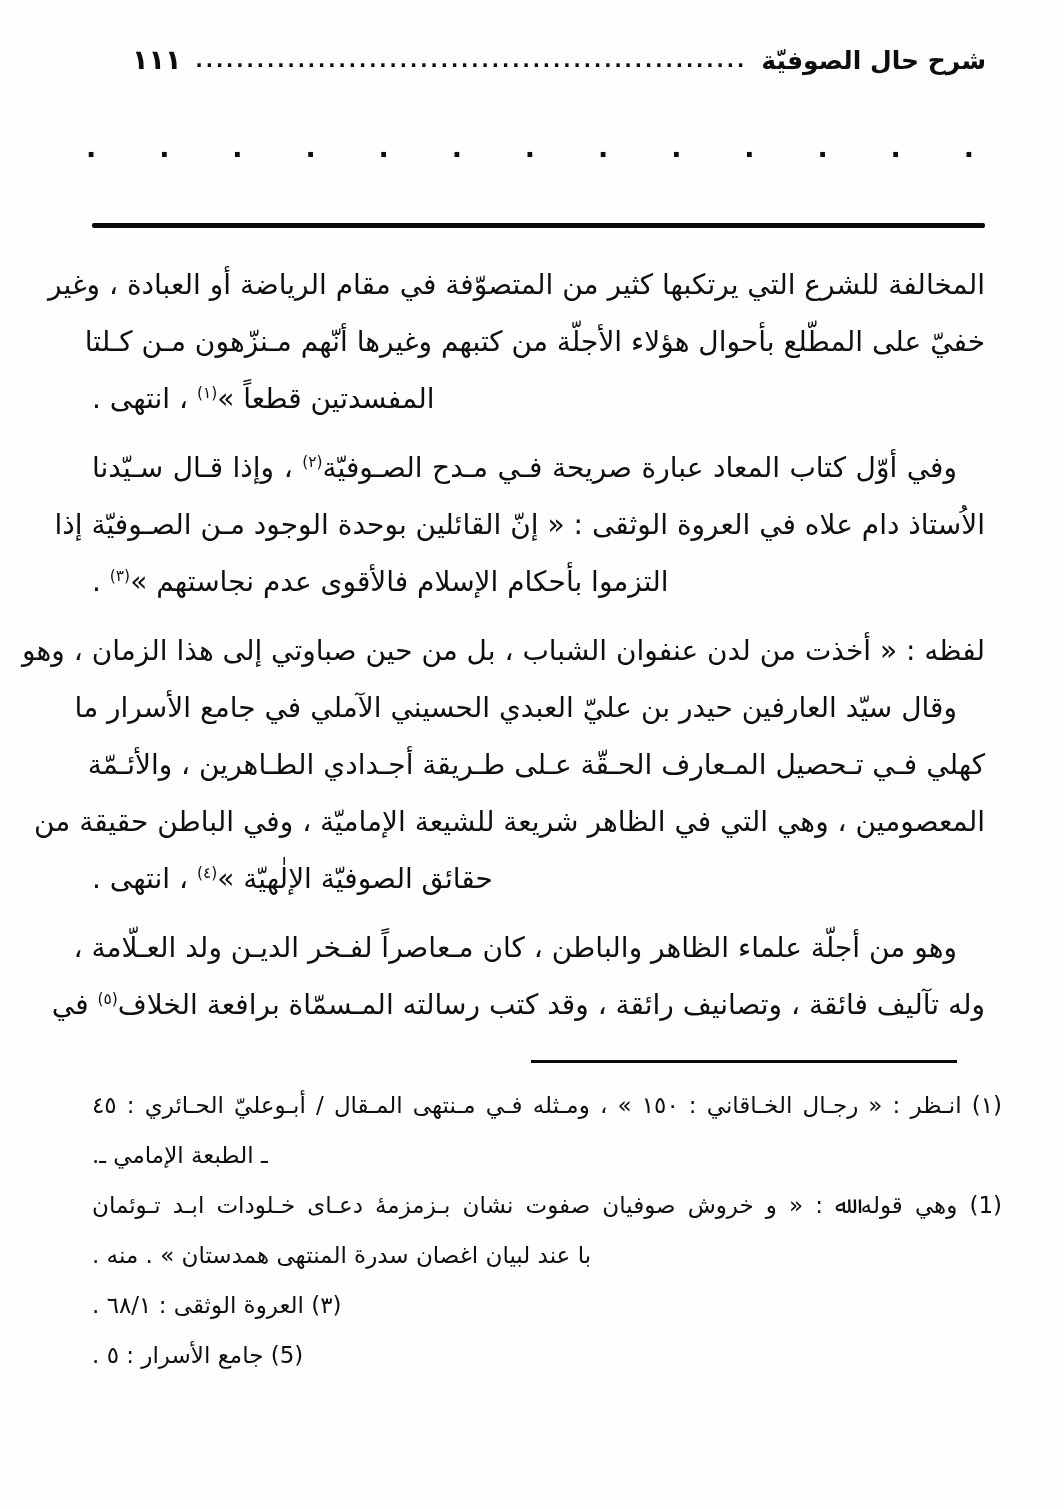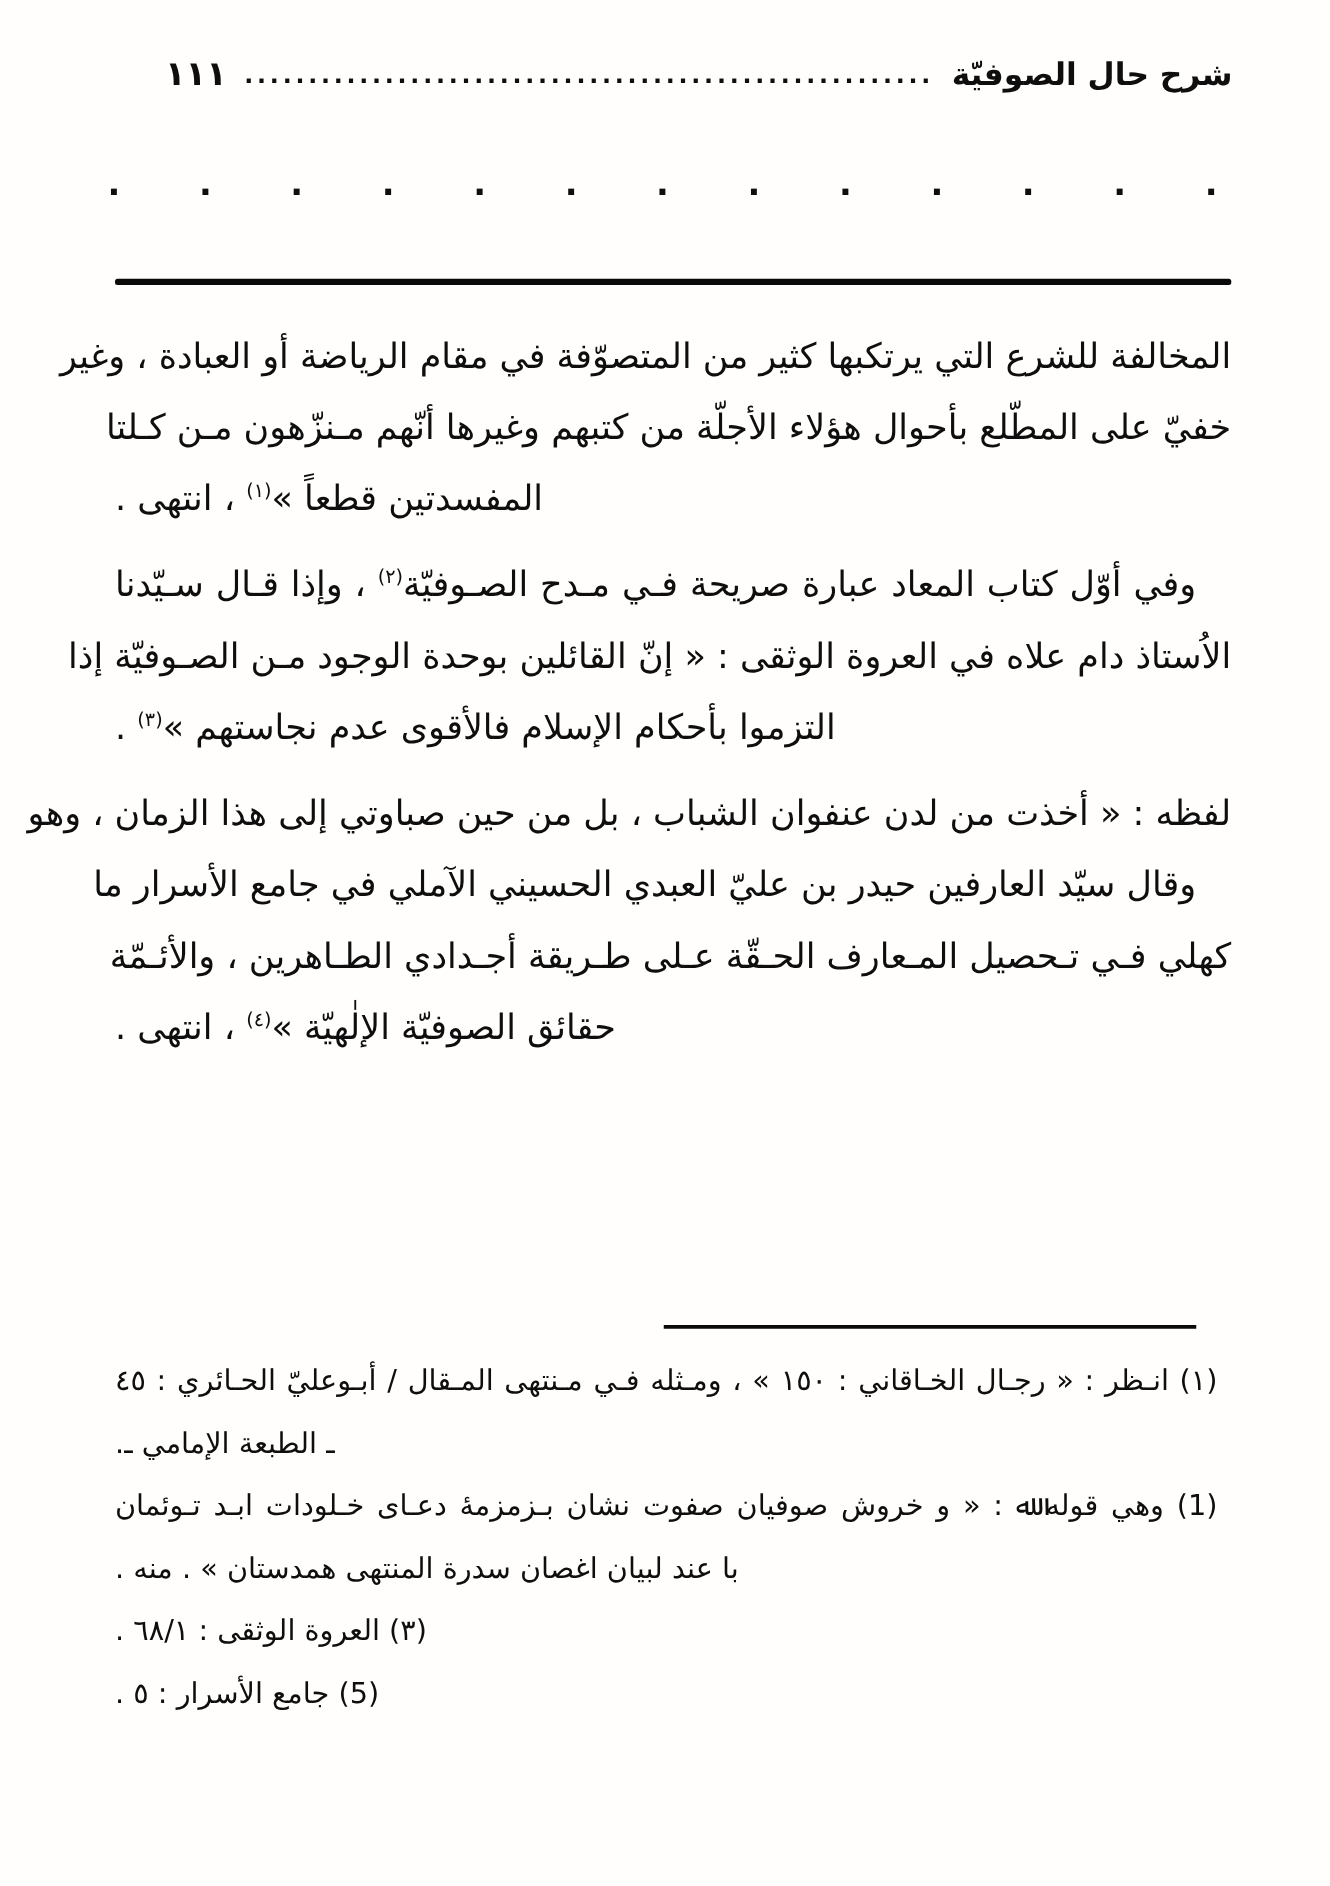--- a/index.html
+++ b/index.html
@@ -51,21 +51,21 @@
   .j{text-align:justify;text-align-last:justify;}
   .r{text-align:left;}
   .ind{padding-right:28px;}
   sup{font-size:0.55em;line-height:0;vertical-align:super;letter-spacing:0;}
   
   .foot-sep{
     position:absolute;top:1060px;right:107px;width:426px;height:3px;
     background:#0a0a0a;
   }
   .footnotes{
-    position:absolute;top:1080px;right:90px;left:92px;
+    position:absolute;top:1080px;right:62px;left:92px;
     font-size:23px;line-height:50px;
   }
   .fln{display:block;white-space:nowrap;}
   .pad-r-100{padding-right:100px;}
   .pad-r-240{padding-right:240px;}
   .arrow{font-size:25px;}
 </style>
 </head>
 <body>
 
@@ -89,21 +89,26 @@
     </div>
     <div class="para">
       <span class="ln j ind">وفي أوّل كتاب المعاد عبارة صريحة فـي مـدح الصـوفيّة<sup>(٢)</sup> ، وإذا قـال سـيّدنا</span>
       <span class="ln j">الاُستاذ دام علاه في العروة الوثقى : « إنّ القائلين بوحدة الوجود مـن الصـوفيّة إذا</span>
       <span class="ln r">التزموا بأحكام الإسلام فالأقوى عدم نجاستهم »<sup>(٣)</sup> .</span>
     </div>
     <div class="para">
       <span class="ln j">لفظه : « أخذت من لدن عنفوان الشباب ، بل من حين صباوتي إلى هذا الزمان ، وهو</span>
       <span class="ln j ind">وقال سيّد العارفين حيدر بن عليّ العبدي الحسيني الآملي في جامع الأسرار ما</span>
       <span class="ln j">كهلي فـي تـحصيل المـعارف الحـقّة عـلى طـريقة أجـدادي الطـاهرين ، والأئـمّة</span>
+      <span class="ln j">المعصومين ، وهي التي في الظاهر شريعة للشيعة الإماميّة ، وفي الباطن حقيقة من</span>
       <span class="ln r">حقائق الصوفيّة الإلٰهيّة »<sup>(٤)</sup> ، انتهى .</span>
+    </div>
+    <div class="para">
+      <span class="ln j ind">وهو من أجلّة علماء الظاهر والباطن ، كان مـعاصراً لفـخر الديـن ولد العـلّامة ،</span>
+      <span class="ln j">وله تآليف فائقة ، وتصانيف رائقة ، وقد كتب رسالته المـسمّاة برافعة الخلاف<sup>(٥)</sup> في</span>
     </div>
   </div>
 
   <div class="foot-sep"></div>
 
   <div class="footnotes">
     <span class="fln j">(١) انـظر : « رجـال الخـاقاني : ١٥٠ » ، ومـثله فـي مـنتهى المـقال / أبـوعليّ الحـائري : ٤٥</span>
     <span class="fln r pad-r-100">ـ الطبعة الإمامي ـ.</span>
     <span class="fln j">(1) وهي قوله ﷲ : « و خروش صوفيان صفوت نشان بـزمزمهٔ دعـاى خـلودات ابـد تـوئمان</span>
     <span class="fln r pad-r-240">با عند لبيان اغصان سدرة المنتهى همدستان » . منه .</span>

